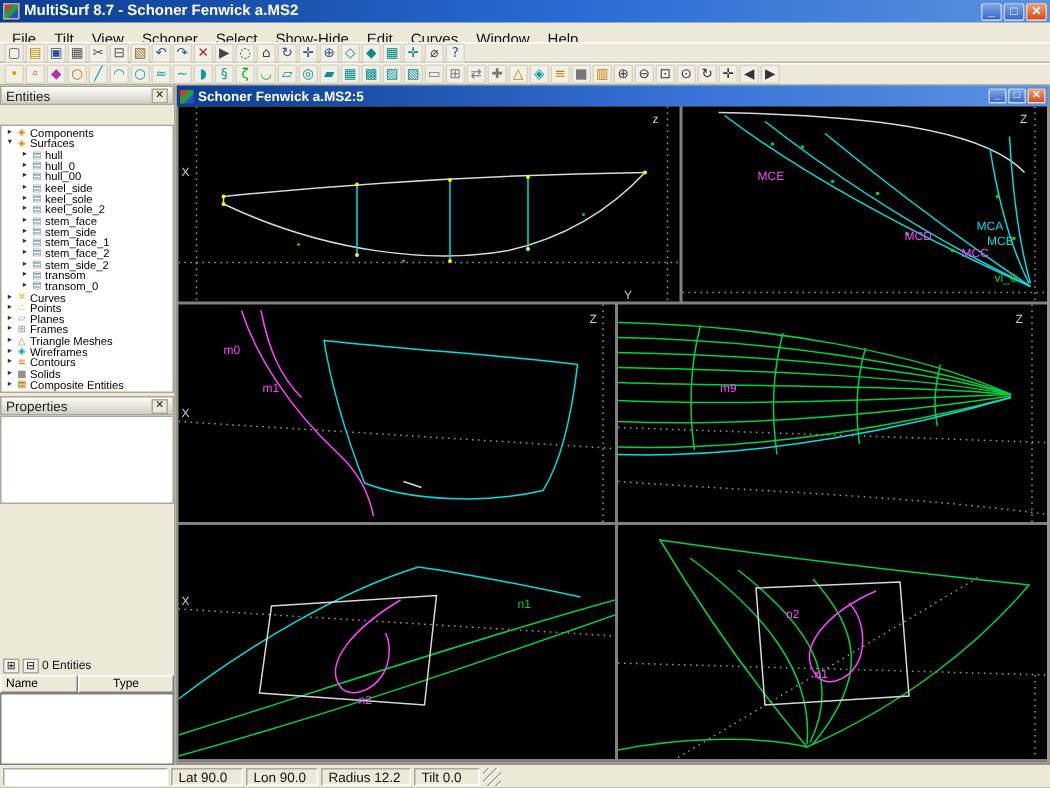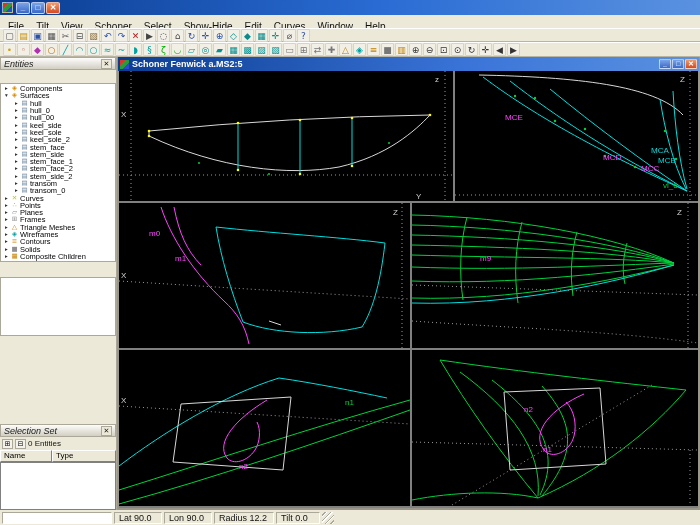--- a/index.html
+++ b/index.html
@@ -28,21 +28,21 @@
   #toolbar1 { top:28px; height:14px; }
   #toolbar2 { top:42px; height:15px; }
   .tb-icon { width:13px; height:13px; flex:none; font-family:"DejaVu Sans",sans-serif;
     font-size:9px; line-height:12px; text-align:center; border:1px solid #d8d4c4; background:#f1efe6; border-radius:1px; }
 
   
   .sidebar { position:absolute; top:57px; left:0; width:117px; bottom:15px;
     background:#ece9d8; border-right:1px solid #aca899; }
   .panel-hdr { height:13px; background:linear-gradient(#fdfdfb,#d2cec2); border:1px solid #aca899;
     display:flex; align-items:center; font-size:9px; padding:0 3px; color:#222; }
-  .ph-title { flex:1; white-space:nowrap; overflow:hidden;font-style:italic; }
+  .ph-title { flex:1; white-space:nowrap; overflow:hidden; }
   .ph-close { width:11px; height:10px; flex:none; font-size:7px; line-height:8px; text-align:center;
     border:1px solid #aca899; background:#ece9d8; }
   #entities-panel { position:absolute; top:0; left:0; right:0; height:205px; }
   .tabs { position:absolute; top:13px; left:0; right:0; height:13px; display:flex; background:#d9d5c9; }
   .tab { flex:1; font-size:9px; line-height:12px; text-align:center; border:1px solid #aca899; background:#ded9cc; color:#222; }
   .tab.active { background:#fff; border-bottom:1px solid #fff; }
   .tree { position:absolute; top:26px; bottom:0; left:0; right:0; background:#fff;
     border:1px solid #aca899; overflow:hidden; padding-top:1px; }
   .tree-item { height:7.3px; display:flex; align-items:center; font-size:7.5px; line-height:7px; white-space:nowrap; }
   .tw { width:7px; flex:none; font-size:5.5px; color:#333; text-align:center; }
@@ -53,21 +53,21 @@
   .props-body { position:absolute; top:13px; bottom:0; left:0; right:0; background:#fff; border:1px solid #aca899; }
 
   #selection-panel { position:absolute; top:367px; left:0; right:0; bottom:0; }
   .sel-tools { position:absolute; top:13px; left:0; right:0; height:13px; display:flex; align-items:center;
     gap:2px; font-size:8px; padding:0 2px; background:#ece9d8; }
   .sel-btn { width:11px; height:10px; flex:none; font-family:"DejaVu Sans",sans-serif; font-size:7px; line-height:8px;
     text-align:center; border:1px solid #aca899; background:#f4f2ea; }
   .sel-count { color:#111; }
   .sel-cols { position:absolute; top:26px; left:0; right:0; height:12px; display:flex; font-size:8px; }
   .sel-col { border:1px solid; border-color:#fff #808080 #808080 #fff; background:#ece9d8; padding:0 3px; line-height:10px; }
-  .sel-col.name { width:52px; } .sel-col.type { flex:1; }
+  .sel-col.name { width:52px; } .sel-col.type { flex:1;text-align:center; }
   .sel-list { position:absolute; top:38px; bottom:0; left:0; right:0; background:#fff; border:1px solid #808080; }
 
   
   .doc { position:absolute; top:57px; left:117px; right:0; bottom:15px; background:#9a968a; }
   .child-title { position:absolute; top:0; left:1px; right:1px; height:14px;
     background:linear-gradient(to right,#0b3d91,#3a74d8 60%,#5a92e0); color:#fff; font-size:9px; font-weight:bold;
     display:flex; align-items:center; gap:3px; padding:0 2px; }
   .doc-icon { width:9px; height:9px; flex:none;
     background:linear-gradient(135deg,#d43a2a 0 33%,#2a9a3a 33% 66%,#2a4ad4 66%); }
   .child-btn { width:12px; height:10px; flex:none; background:linear-gradient(#7aa4e8,#3a68c8);
@@ -96,20 +96,21 @@
   #sb-l { flex:1; text-align:center; }
   #sb-lat { width:48px; } #sb-lon { width:48px; } #sb-rad { width:60px; } #sb-tilt { width:44px; }
   .grip { width:12px; height:12px;
     background:repeating-linear-gradient(135deg,#ece9d8 0 2px,#aca899 2px 3px,#fff 3px 4px); }
 </style>
 </head>
 <body>
 
 <div class="titlebar">
   <div class="app-icon"></div>
+  <div class="tb-title">MultiSurf 8.7 - Schoner Fenwick a.MS2</div>
   <div class="winbtns">
     <div class="winbtn">_</div>
     <div class="winbtn">□</div>
     <div class="winbtn close">✕</div>
   </div>
 </div>
 
 <div class="menubar">
 
 <span class="menu-item">File</span>
@@ -333,34 +334,34 @@
 
         <div class="tree-item" style="padding-left: 2px;">
           <span class="tw">▸</span>
           <span class="ti" style="color: rgb(144, 144, 144);">■</span>
           <span class="tlb">Solids</span>
         </div>
 
         <div class="tree-item" style="padding-left: 2px;">
           <span class="tw">▸</span>
           <span class="ti" style="color: rgb(200, 128, 0);">▦</span>
-          <span class="tlb">Composite Children</span>
+          <span class="tlb">Composite Entities</span>
         </div>
       </div>
   </div>
 
   <div id="properties-panel">
+    <div class="panel-hdr">
+      <span class="ph-title">Properties</span>
+      <span class="ph-close">✕</span>
+    </div>
     <div class="props-body"></div>
   </div>
 
   <div id="selection-panel">
-    <div class="panel-hdr">
-      <span class="ph-title">Selection Set</span>
-      <span class="ph-close">✕</span>
-    </div>
     <div class="sel-tools">
       <span class="sel-btn">⊞</span>
       <span class="sel-btn">⊟</span>
       <span class="sel-count">0 Entities</span>
     </div>
     <div class="sel-cols">
       <span class="sel-col name">Name</span>
       <span class="sel-col type">Type</span>
     </div>
     <div class="sel-list"></div>

